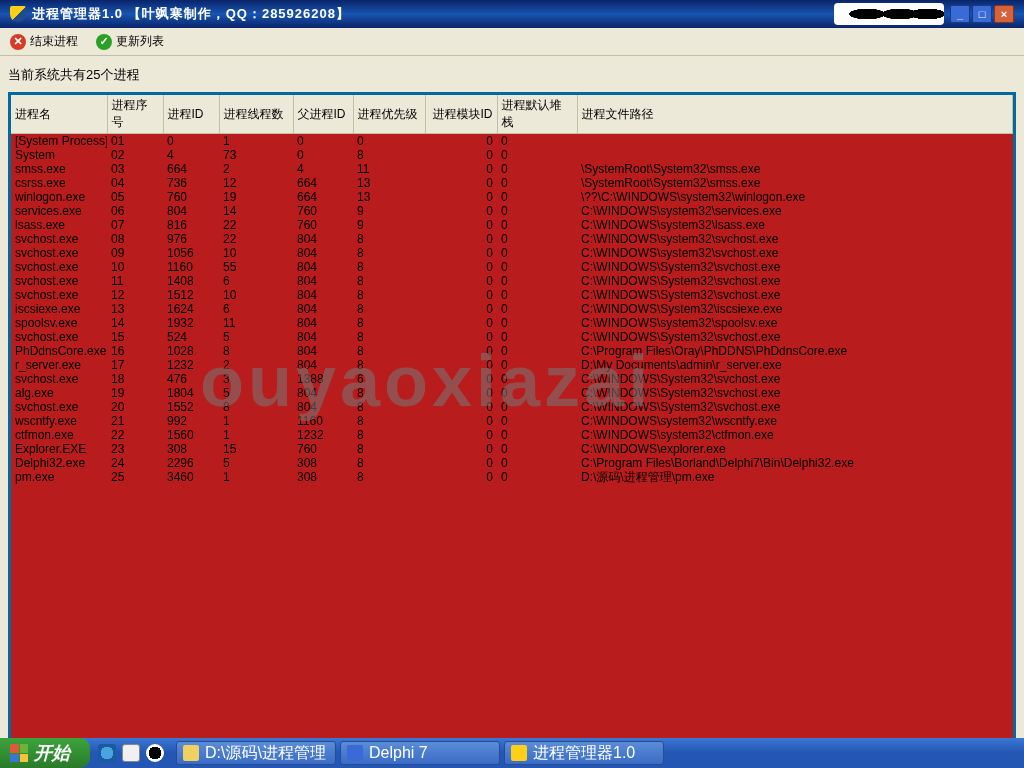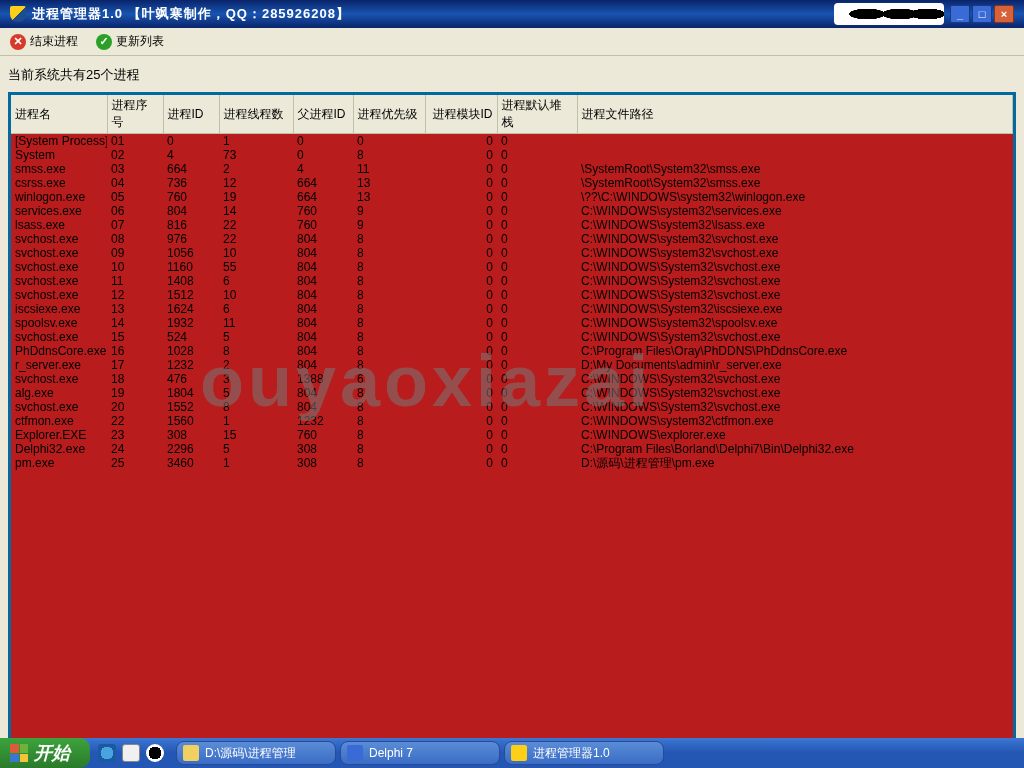--- a/index.html
+++ b/index.html
@@ -119,21 +119,21 @@
   color: #fff; font-weight: bold; font-style: italic; font-size: 18px;
 }
 .start-btn .winlogo{width:18px;height:18px;display:grid;grid-template-columns:1fr 1fr;grid-template-rows:1fr 1fr;gap:1px;}
 .start-btn .winlogo span:nth-child(1){background:#e05a3a;}
 .start-btn .winlogo span:nth-child(2){background:#6db33a;}
 .start-btn .winlogo span:nth-child(3){background:#3a77d3;}
 .start-btn .winlogo span:nth-child(4){background:#f2c43a;}
 .ql { display:flex;align-items:center;gap:6px;padding:0 8px;}
 .ql .qicon{width:18px;height:18px;border-radius:3px;}
 .task-buttons{display:flex;align-items:center;gap:4px;padding:0 4px;flex:1;}
-.task-btn{height:24px;min-width:160px;background:linear-gradient(to bottom,#5a8cd6,#3a6cc6);border:1px solid #2a4a96;border-radius:8px;display:flex;align-items:center;gap:6px;padding:0 6px;color:#fff;font-size:12px;}
+.task-btn{height:24px;min-width:160px;background:linear-gradient(to bottom,#5a8cd6,#3a6cc6);border:1px solid #2a4a96;border-radius:3px;display:flex;align-items:center;gap:6px;padding:0 6px;color:#fff;font-size:16px;}
 .task-btn .ticon{width:16px;height:16px;}
 .tray{background:linear-gradient(to bottom,#1a9ae0,#1280c0);display:flex;align-items:center;gap:6px;padding:0 10px;border-left:1px solid #0a5a90;}
 .tray .ticon{width:16px;height:16px;}
 .tray .clock{color:#fff;font-size:12px;}
 </style>
 </head>
 <body>
 
 <div class="titlebar">
   <div class="shield-icon"></div>
@@ -386,20 +386,31 @@
         <tr>
           <td class="c0">svchost.exe</td>
           <td class="c1">20</td>
           <td class="c2">1552</td>
           <td class="c3">8</td>
           <td class="c4">804</td>
           <td class="c5">8</td>
           <td class="c6">0</td>
           <td class="c7">0</td>
           <td class="c8">C:\WINDOWS\System32\svchost.exe</td>
+        </tr>
+        <tr>
+          <td class="c0">wscntfy.exe</td>
+          <td class="c1">21</td>
+          <td class="c2">992</td>
+          <td class="c3">1</td>
+          <td class="c4">1160</td>
+          <td class="c5">8</td>
+          <td class="c6">0</td>
+          <td class="c7">0</td>
+          <td class="c8">C:\WINDOWS\system32\wscntfy.exe</td>
         </tr>
         <tr>
           <td class="c0">ctfmon.exe</td>
           <td class="c1">22</td>
           <td class="c2">1560</td>
           <td class="c3">1</td>
           <td class="c4">1232</td>
           <td class="c5">8</td>
           <td class="c6">0</td>
           <td class="c7">0</td>

